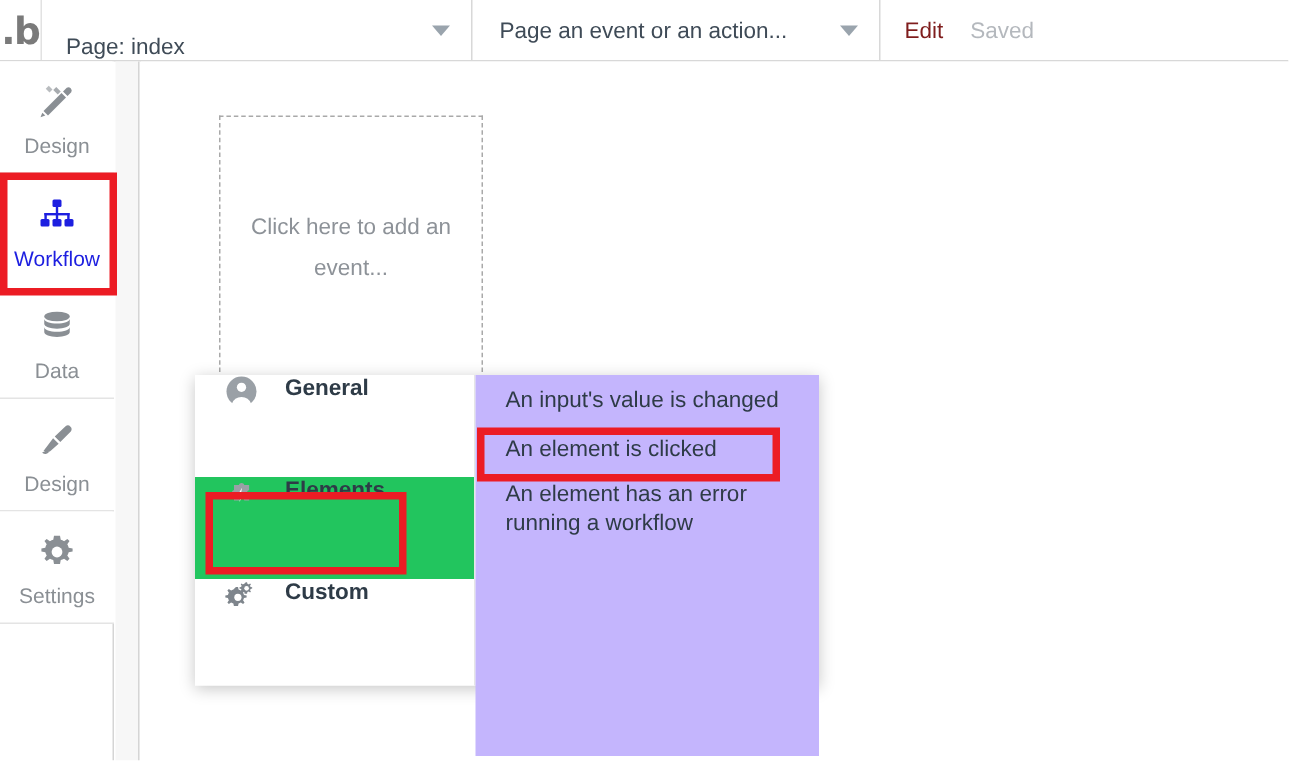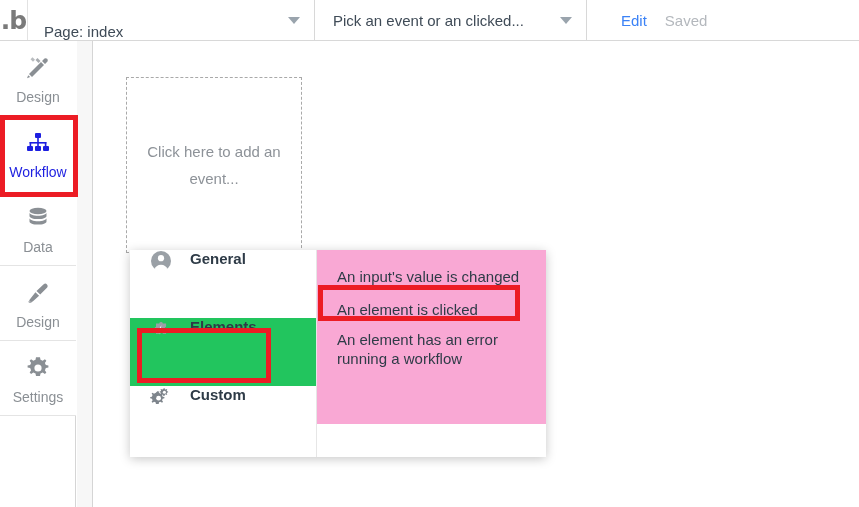--- a/index.html
+++ b/index.html
@@ -40,21 +40,21 @@
   }
   #event-select .tb-label { color: #3f4b57; }
   .caret {
     position: absolute; right: 14px; top: 50%; margin-top: -3px;
     width: 0; height: 0;
     border-left: 6px solid transparent;
     border-right: 6px solid transparent;
     border-top: 7px solid #9aa4ad;
   }
   .tb-actions { display: flex; align-items: center; padding-left: 16px; gap: 18px; }
-  .tb-edit { font-size: 15px; color: #3b82f6; margin-left: 18px; }
+  .tb-edit { font-size: 15px; color: #7f1d1d; }
   .tb-saved { font-size: 15px; color: #b4b8bd; }
 
   
   #sidebar {
     position: absolute; top: 41px; left: 0;
     width: 76px; height: 466px;
     background: #ffffff;
     border-right: 1px solid #d5d5d5;
   }
   .side-item {
@@ -78,21 +78,21 @@
     border-right: 1px solid #d5d5d5;
   }
 
   
   #canvas {
     position: absolute; top: 41px; left: 94px;
     width: 765px; height: 466px;
     background: #ffffff;
   }
   #event-placeholder {
-    position: absolute; left: 32px; top: 36px;
+    position: absolute; left: 52px; top: 36px;
     width: 176px; height: 176px;
     border: 1px dashed #a9a9a9;
     display: flex; align-items: center; justify-content: center;
     background: #ffffff;
   }
   #event-placeholder .ph-text {
     width: 150px; text-align: center;
     font-size: 15px; color: #8d9298; line-height: 27px;
   }
 
@@ -114,23 +114,22 @@
     height: 68px; display: flex; align-items: flex-start;
     padding-left: 20px; gap: 18px;
     background: #ffffff;
     font-weight: bold;
   }
   .cat-row.shaded { background: #22c55e; }
   .cat-icon { width: 22px; height: 22px; display: flex; align-items: center; justify-content: center; }
   .cat-label { font-size: 15px; color: #2e3b47; }
 
   #menu-right {
-    width: 229px; height: 174px;
-    padding-top: 10px;
-    background: #f9a8d4;
+    width: 229px; height: 254px;
+    background: #c4b5fd;
   }
   .evt-row {
     padding: 0 0 0 20px;
     display: flex; align-items: center;
     font-size: 15px; color: #2e3b47;
     line-height: 19px;
   }
   #evt-0 { height: 32px; }
   #evt-1 { height: 34px; }
   #evt-2 { height: 42px; align-items: flex-start; padding-top: 4px; }
@@ -156,21 +155,21 @@
     <div class="logo-cell">
       <span class="logo-glyph">.b</span>
     </div>
 
     <div id="page-select" class="tb-select">
       <span class="tb-label">Page: index</span>
       <span class="caret"></span>
     </div>
 
     <div id="event-select" class="tb-select">
-      <span class="tb-label">Pick an event or an clicked...</span>
+      <span class="tb-label">Page an event or an action...</span>
       <span class="caret"></span>
     </div>
 
     <div class="tb-actions">
       <span class="tb-edit">Edit</span>
       <span class="tb-saved">Saved</span>
     </div>
   </div>
 
   <div id="sidebar">

